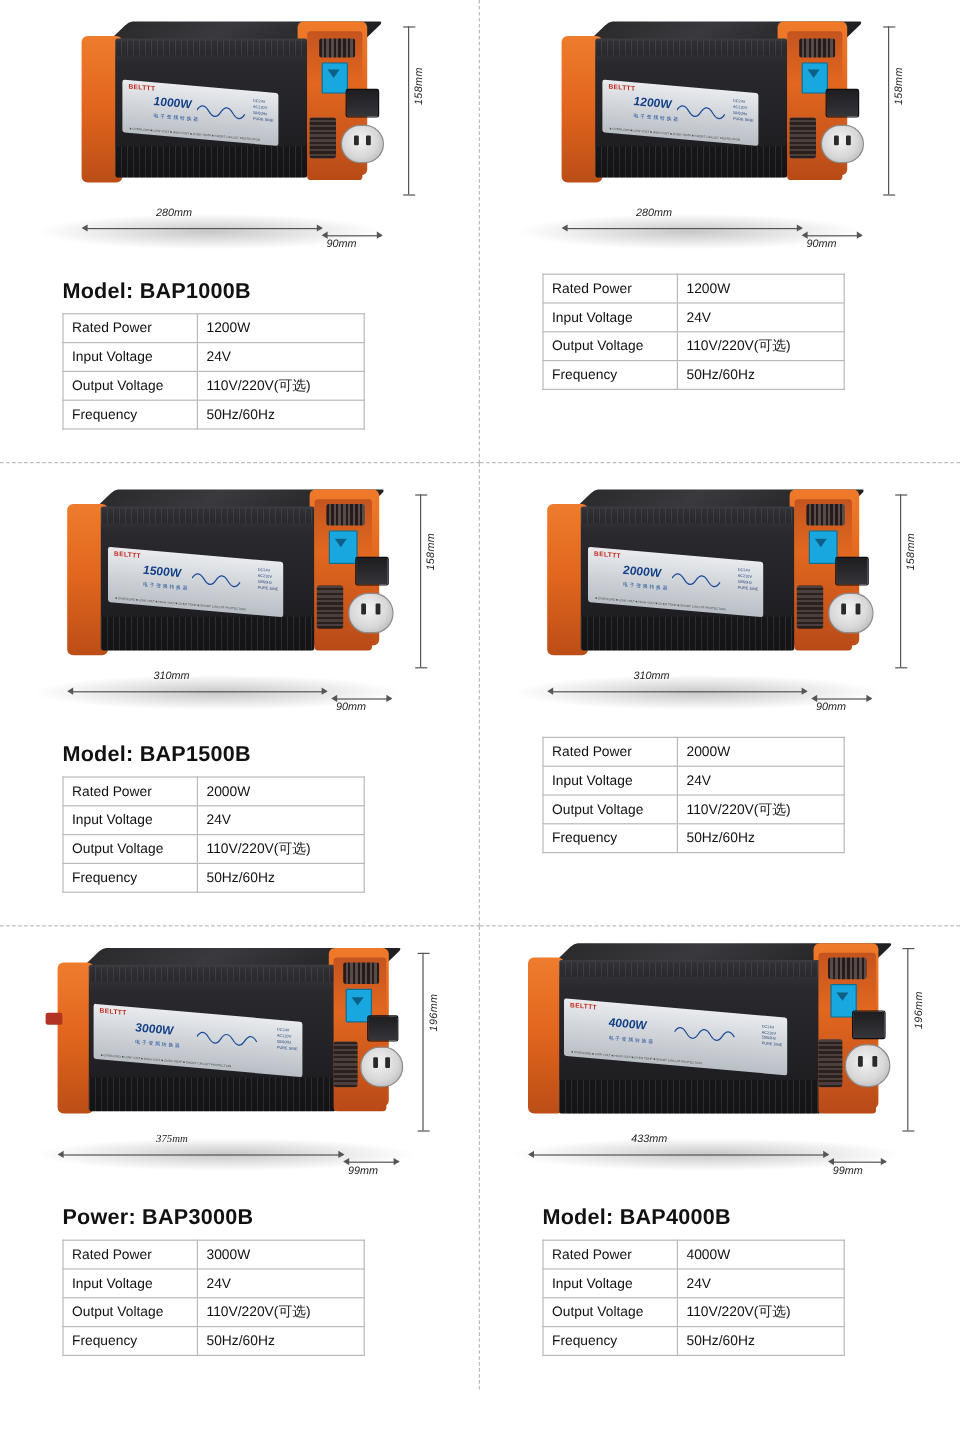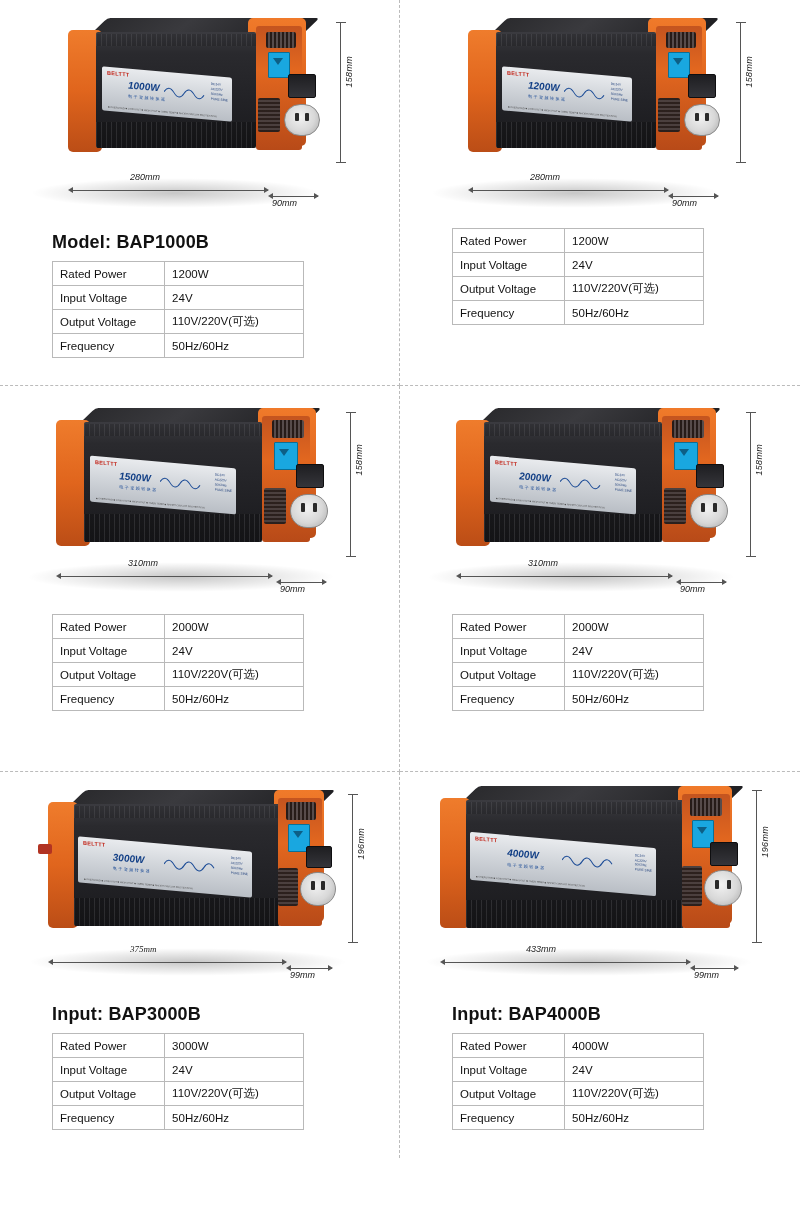--- a/index.html
+++ b/index.html
@@ -356,20 +356,21 @@
           <div class="dline h" style="left:270px;top:196px;width:46px;"></div>
           <div class="arrow-l" style="left:266px;top:193px;"></div>
           <div class="arrow-r" style="left:312px;top:193px;"></div>
           <div class="dim" style="left:270px;top:198px;">90mm</div>
           <div class="dline v" style="left:340px;top:26px;height:144px;"></div>
           <div class="tick h" style="left:336px;top:26px;width:10px;"></div>
           <div class="tick h" style="left:336px;top:170px;width:10px;"></div>
           <div class="vlabel" style="left:344px;top:58px;">158mm</div>
         </div>
       </div>
+      <div class="model-title">Model: BAP1500B</div>
       <table class="spec-table">
         <tbody>
             <tr>
           <td class="k">Rated Power</td>
           <td class="v">2000W</td>
         </tr>
         <tr>
           <td class="k">Input Voltage</td>
           <td class="v">24V</td>
         </tr>
@@ -487,21 +488,21 @@
           <div class="dline h" style="left:280px;top:196px;width:42px;"></div>
           <div class="arrow-l" style="left:276px;top:193px;"></div>
           <div class="arrow-r" style="left:318px;top:193px;"></div>
           <div class="dim" style="left:280px;top:198px;">99mm</div>
           <div class="dline v" style="left:342px;top:22px;height:148px;"></div>
           <div class="tick h" style="left:338px;top:22px;width:10px;"></div>
           <div class="tick h" style="left:338px;top:170px;width:10px;"></div>
           <div class="vlabel" style="left:346px;top:56px;">196mm</div>
         </div>
       </div>
-      <div class="model-title">Input: BAP3000B</div>
+      <div class="model-title">Power: BAP3000B</div>
       <table class="spec-table">
         <tbody>
             <tr>
           <td class="k">Rated Power</td>
           <td class="v">3000W</td>
         </tr>
         <tr>
           <td class="k">Input Voltage</td>
           <td class="v">24V</td>
         </tr>
@@ -553,21 +554,21 @@
           <div class="dline h" style="left:284px;top:196px;width:44px;"></div>
           <div class="arrow-l" style="left:280px;top:193px;"></div>
           <div class="arrow-r" style="left:324px;top:193px;"></div>
           <div class="dim" style="left:284px;top:198px;">99mm</div>
           <div class="dline v" style="left:346px;top:18px;height:152px;"></div>
           <div class="tick h" style="left:342px;top:18px;width:10px;"></div>
           <div class="tick h" style="left:342px;top:170px;width:10px;"></div>
           <div class="vlabel" style="left:350px;top:54px;">196mm</div>
         </div>
       </div>
-      <div class="model-title">Input: BAP4000B</div>
+      <div class="model-title">Model: BAP4000B</div>
       <table class="spec-table">
         <tbody>
             <tr>
           <td class="k">Rated Power</td>
           <td class="v">4000W</td>
         </tr>
         <tr>
           <td class="k">Input Voltage</td>
           <td class="v">24V</td>
         </tr>

